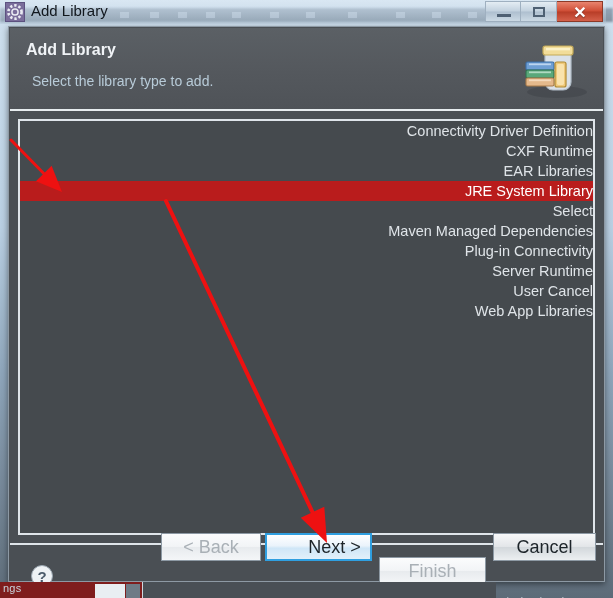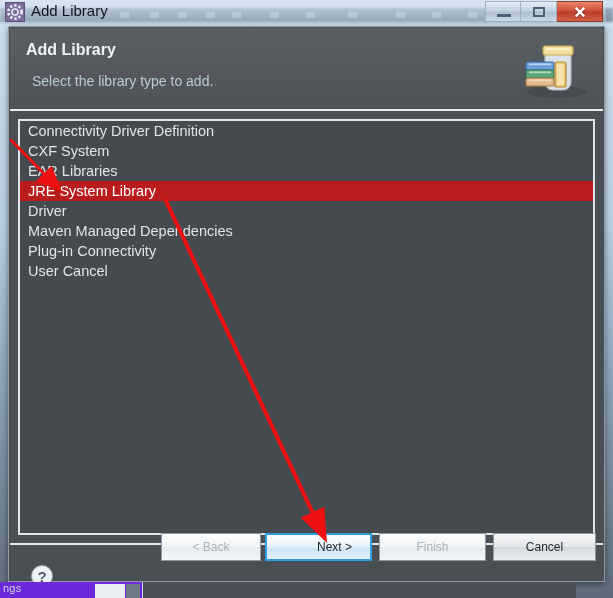--- a/index.html
+++ b/index.html
@@ -27,22 +27,22 @@
     position: absolute; left: 0; top: 8px; width: 613px; height: 14px;
     background: linear-gradient(180deg, rgba(120,140,160,.70), rgba(70,85,100,.55));
     filter: blur(1px);
   }
   .desktop-dots { position: absolute; left: 120px; top: 10px; width: 420px; height: 11px; }
   .desktop-dots i {
     position: absolute; top: 2px; width: 9px; height: 6px; display: block;
     background: rgba(200,215,230,.55); filter: blur(.6px);
   }
   .bottom-band {
-    position: absolute; left: 0; bottom: 0; width: 576px; height: 16px;
-    background: #6d28d9;
+    position: absolute; left: 0; bottom: 0; width: 496px; height: 16px;
+    background: #7f1d1d;
   }
   .bottom-band .tile {
     position: absolute; left: 95px; top: 2px; width: 30px; height: 14px;
     background: #e9eef2;
   }
   .bottom-band .tile2 {
     position: absolute; left: 126px; top: 2px; width: 14px; height: 14px;
     background: #6e7b86;
   }
   .bottom-band .sep {
@@ -140,20 +140,21 @@
   .header-icon { position: absolute; right: 14px; top: 8px; width: 72px; height: 64px; }
 
   
   .listbox {
     position: absolute; left: 9px; top: 92px;
     width: 577px; height: 416px;
     background: #454a4e;
     border: 2px solid #dfe5ea;
     box-sizing: border-box;
     overflow: hidden;
+    text-align: right;
   }
   .list-row {
     height: 20px; line-height: 20px;
     padding-left: 8px;
     font-size: 14.5px;
     color: #dfe4e8;
     white-space: nowrap;
   }
   .list-row.selected {
     background: #b91c1c;
@@ -170,37 +171,37 @@
     width: 22px; height: 22px; border-radius: 50%;
     background: #eef2f5; border: 1px solid #9aa6b0;
     box-sizing: border-box;
     display: flex; align-items: center; justify-content: center;
     font-size: 15px; font-weight: bold; color: #4b5b6b;
   }
   .btn {
     position: absolute; top: 506px; height: 28px;
     border: 1px solid #8d99a4;
     box-sizing: border-box;
-    font-size: 12px;
+    font-size: 18px;
     display: flex; align-items: center; justify-content: center;
     background: linear-gradient(180deg, #fbfcfd 0%, #f2f4f6 48%, #e8ebee 52%, #f4f6f8 100%);
     color: #1d2429;
   }
   .btn.disabled { color: #a9b0b6; }
   .btn.cancel {
     background: linear-gradient(180deg, #f7f8f9 0%, #e3e6e9 48%, #d3d8dc 52%, #eceff1 100%);
   }
   .btn.focused {
     border: 2px solid #2f9fe0;
     background: linear-gradient(180deg, #ffffff 0%, #eaf3fb 45%, #cfe6f7 55%, #e2f0fa 100%);
     padding-left: 32px;
   }
   #btn-back   { left: 152px; width: 100px; }
   #btn-next   { left: 256px; width: 107px; }
-  #btn-finish { left: 370px; width: 107px; }
+  #btn-finish { left: 370px; width: 107px; margin-top: 24px; }
   #btn-cancel { left: 484px; width: 103px; }
 
   
   .watermark {
     position: absolute; left: 368px; top: 568px;
     font-size: 14px; color: #aebbc6;
     letter-spacing: .1px;
     white-space: nowrap;
   }
 
@@ -282,27 +283,29 @@
 
             <rect x="38" y="26" width="11" height="25" rx="2" fill="#efc97a" stroke="#b08b35" stroke-width="1.2"></rect>
             <rect x="40" y="28" width="7" height="21" rx="1.4" fill="#f9e3ad"></rect>
           </svg>
         </div>
       </div>
       <div class="header-sep"></div>
 
       <div class="listbox" id="listbox">
           <div class="list-row">Connectivity Driver Definition</div>
-          <div class="list-row">CXF System</div>
+          <div class="list-row">CXF Runtime</div>
           <div class="list-row">EAR Libraries</div>
           <div class="list-row selected">JRE System Library</div>
-          <div class="list-row">Driver</div>
+          <div class="list-row">Select</div>
           <div class="list-row">Maven Managed Dependencies</div>
           <div class="list-row">Plug-in Connectivity</div>
+          <div class="list-row">Server Runtime</div>
           <div class="list-row">User Cancel</div>
+          <div class="list-row">Web App Libraries</div>
         </div>
 
       <div class="btnbar-sep"></div>
 
       <div class="help-icon">?</div>
 
       <div class="btn disabled" id="btn-back">&lt; Back</div>
       <div class="btn focused" id="btn-next">Next &gt;</div>
       <div class="btn disabled" id="btn-finish">Finish</div>
       <div class="btn cancel" id="btn-cancel">Cancel</div>

